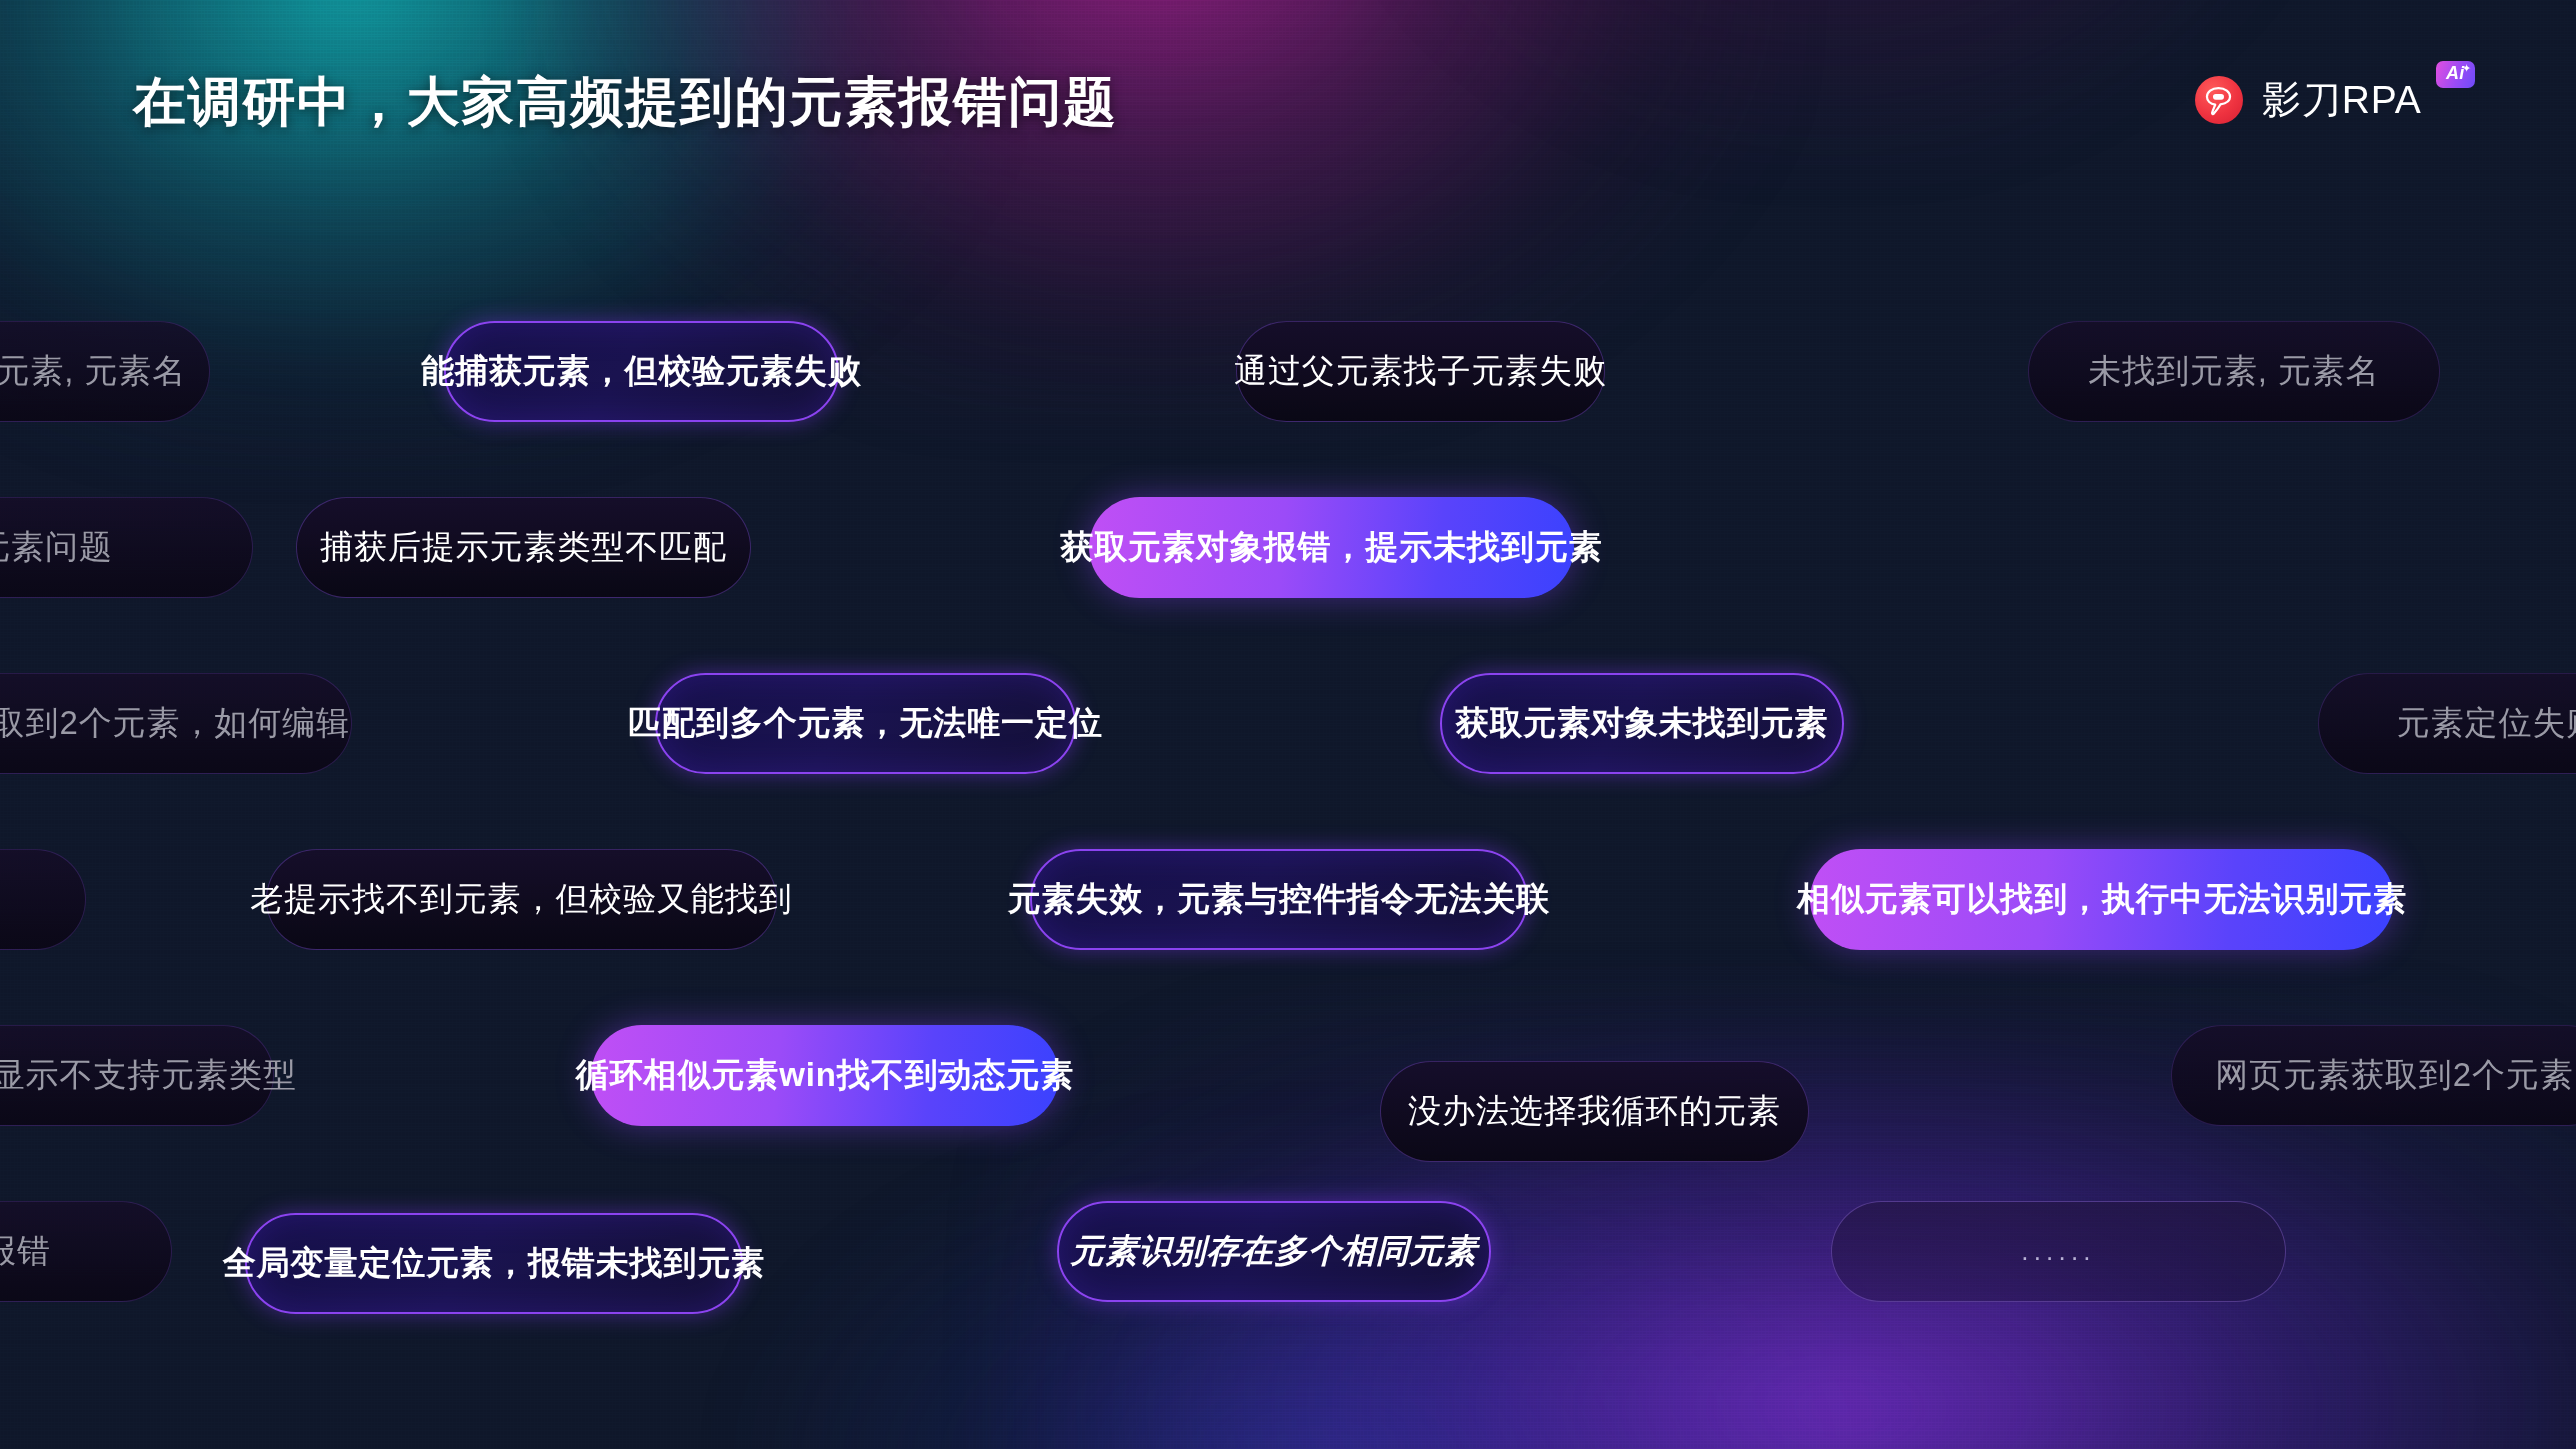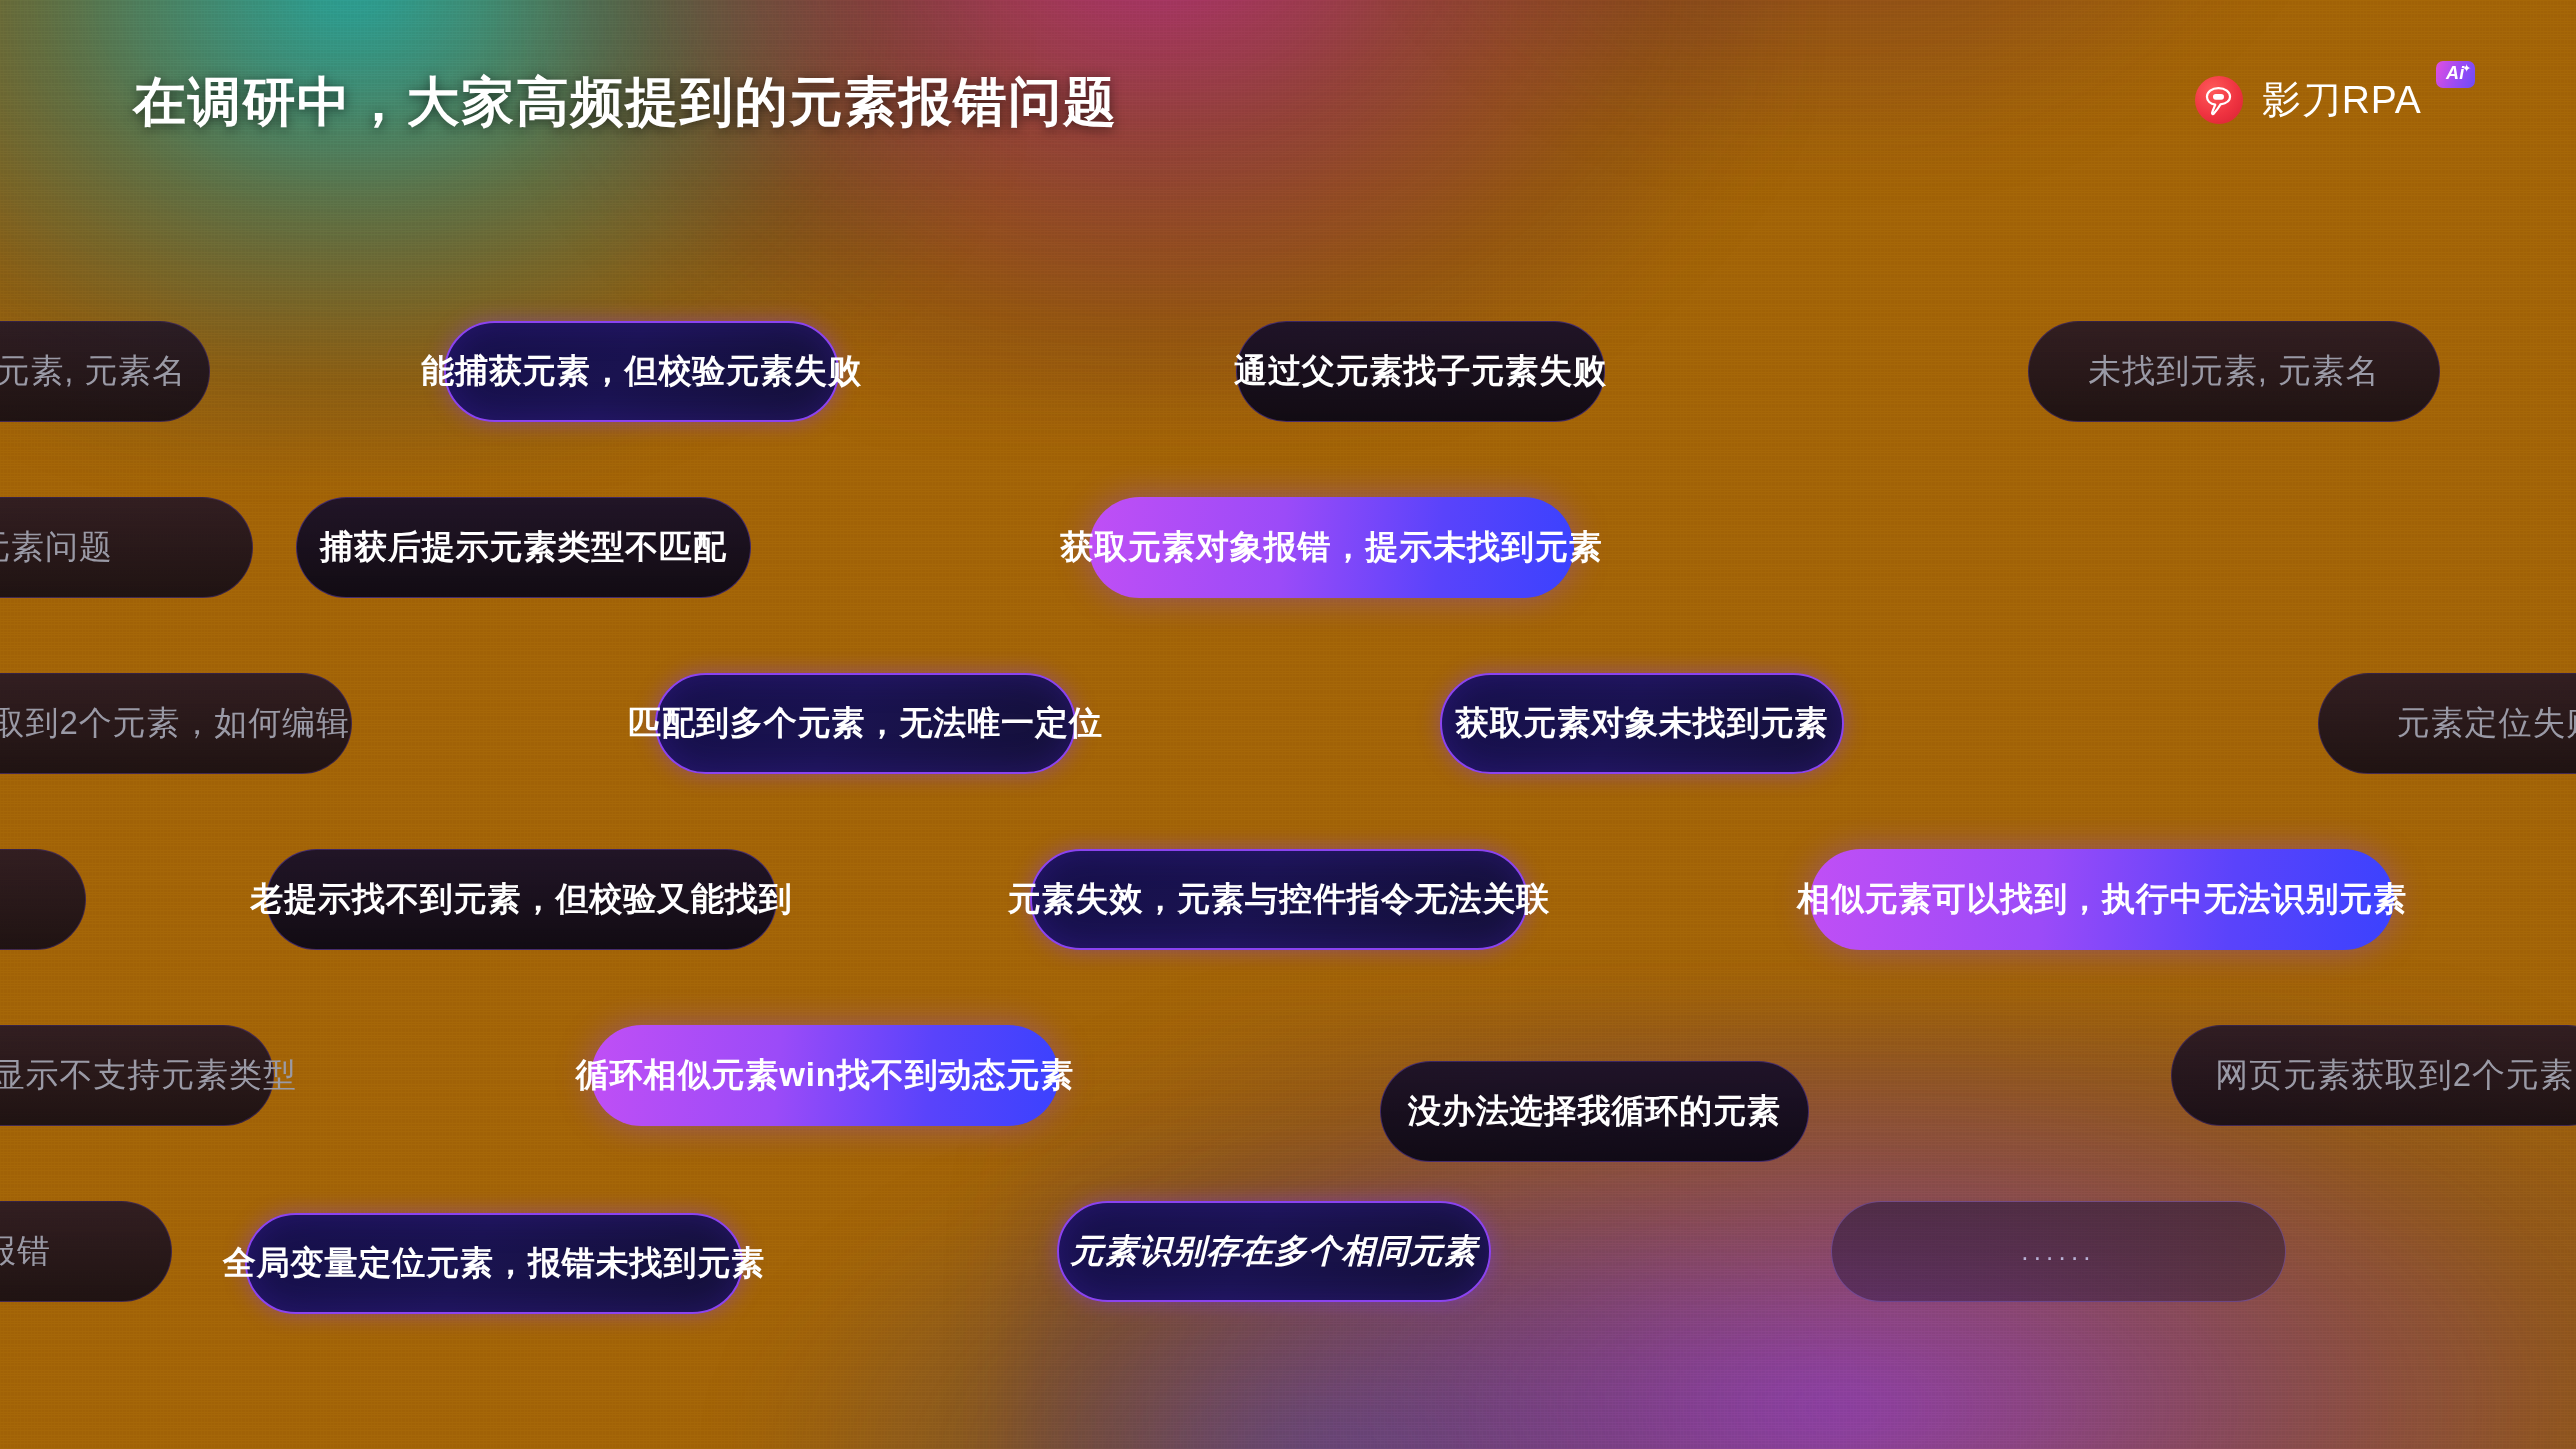--- a/index.html
+++ b/index.html
@@ -11,21 +11,21 @@
     overflow: hidden;
     background: #050208;
     font-family: "Liberation Sans", "DejaVu Sans", sans-serif;
   }
 
   #stage {
     position: relative;
     width: 2576px;
     height: 1449px;
     overflow: hidden;
-    background: #a16207;
+    background: #0f172a;
   }
 
   
   .bg-layer { position: absolute; inset: 0; pointer-events: none; }
 
   .glow-teal {
     position: absolute;
     left: -292px; top: -481px;
     width: 1288px; height: 945px;
     background: radial-gradient(ellipse at 50% 50%,
@@ -180,21 +180,21 @@
   
   .pill.dim {
     color: #9a9aa6;
     border-color: rgba(110,70,190,0.30);
     background: linear-gradient(180deg, rgba(22,13,40,0.80) 0%, rgba(10,6,20,0.86) 100%);
   }
 
   
   .pill.plain {
     color: #ffffff;
-    font-weight: 700;
+    font-weight: 400;
     border-color: rgba(126,80,214,0.40);
     background: linear-gradient(180deg, rgba(22,14,42,0.92) 0%, rgba(10,7,20,0.95) 100%);
   }
 
   
   .pill.outline {
     color: #ffffff;
     font-weight: 700;
     border: 2.6px solid #8b43f0;
     background: linear-gradient(120deg, #16104a 0%, #1a1350 45%, #141038 100%);

